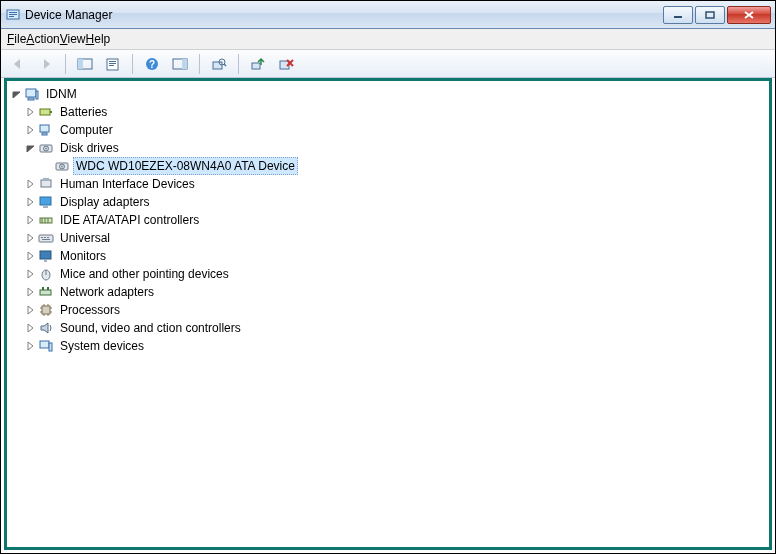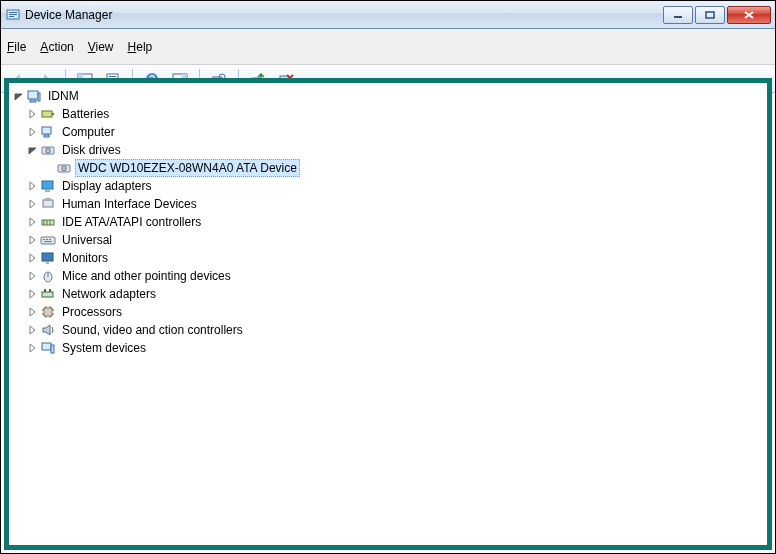--- a/index.html
+++ b/index.html
@@ -32,27 +32,26 @@
   display: flex; align-items: center; justify-content: center;
   border-radius: 2px;
   margin-left: 2px;
 }
 .win-btn.close {
   width: 44px;
   background: linear-gradient(to bottom, #f1a0a0, #d44b3a 45%, #c6392a 46%, #e97566);
   border-color: #8a2b1f;
 }
 .menubar {
-  height: 36px;
+  height: 21px;
   background: #f0f0f0;
   border-bottom: 1px solid #d0d0d0;
   display: flex;
   align-items: center;
   padding: 0 6px;
-  gap: 14px;
 }
 .menu-item {
   font-size: 12px;
   color: #000;
 }
 .menu-item .ul { text-decoration: underline; }
 .toolbar {
   height: 28px;
   background: linear-gradient(to bottom, #fcfdfe, #e8eef7);
   border-bottom: 1px solid #bfc8d6;
@@ -68,21 +67,21 @@
 }
 .tb-btn {
   width: 22px; height: 22px;
   display: flex; align-items: center; justify-content: center;
   border-radius: 2px;
 }
 .tb-btn.disabled { opacity: 0.45; }
 .tree-panel {
   position: absolute;
   top: 78px; left: 4px; right: 4px; bottom: 4px;
-  border: 5px solid #0f766e;
+  border: 3px solid #0f766e;
   background: #fff;
   padding: 4px 2px;
   overflow: auto;
 }
 .tree ul { list-style: none; }
 .tree li { white-space: nowrap; }
 .row {
   display: flex; align-items: center;
   height: 18px;
   padding-left: 2px;
@@ -305,41 +304,41 @@
             </li>
             <li>
               <div class="row indent-1">
                 <span class="expander">
                   <svg width="10" height="10">
                     <path d="M2 1 L7 5 L2 9 Z" fill="#fff" stroke="#808080"></path>
                   </svg>
                 </span>
                 <span class="node-icon">
                   <svg width="16" height="16">
+                    <rect x="3" y="4" width="10" height="7" fill="#e3e8ee" stroke="#6f7b88"></rect>
+                    <rect x="5" y="2" width="6" height="2" fill="#9fb3c4"></rect>
+                  </svg>
+                </span>
+                <span class="node-label">Human Interface Devices</span>
+              </div>
+            </li>
+            <li>
+              <div class="row indent-1">
+                <span class="expander">
+                  <svg width="10" height="10">
+                    <path d="M2 1 L7 5 L2 9 Z" fill="#fff" stroke="#808080"></path>
+                  </svg>
+                </span>
+                <span class="node-icon">
+                  <svg width="16" height="16">
                     <rect x="2" y="3" width="11" height="8" fill="#4aa3e0" stroke="#2b6fa3"></rect>
                     <rect x="5" y="12" width="5" height="2" fill="#9fb3c4"></rect>
                   </svg>
                 </span>
                 <span class="node-label">Display adapters</span>
-              </div>
-            </li>
-            <li>
-              <div class="row indent-1">
-                <span class="expander">
-                  <svg width="10" height="10">
-                    <path d="M2 1 L7 5 L2 9 Z" fill="#fff" stroke="#808080"></path>
-                  </svg>
-                </span>
-                <span class="node-icon">
-                  <svg width="16" height="16">
-                    <rect x="3" y="4" width="10" height="7" fill="#e3e8ee" stroke="#6f7b88"></rect>
-                    <rect x="5" y="2" width="6" height="2" fill="#9fb3c4"></rect>
-                  </svg>
-                </span>
-                <span class="node-label">Human Interface Devices</span>
               </div>
             </li>
             <li>
               <div class="row indent-1">
                 <span class="expander">
                   <svg width="10" height="10">
                     <path d="M2 1 L7 5 L2 9 Z" fill="#fff" stroke="#808080"></path>
                   </svg>
                 </span>
                 <span class="node-icon">

